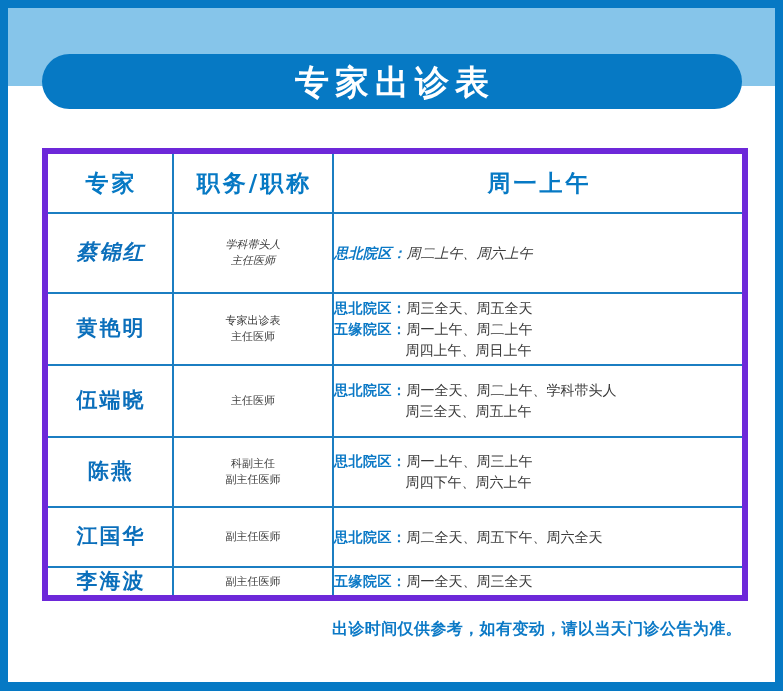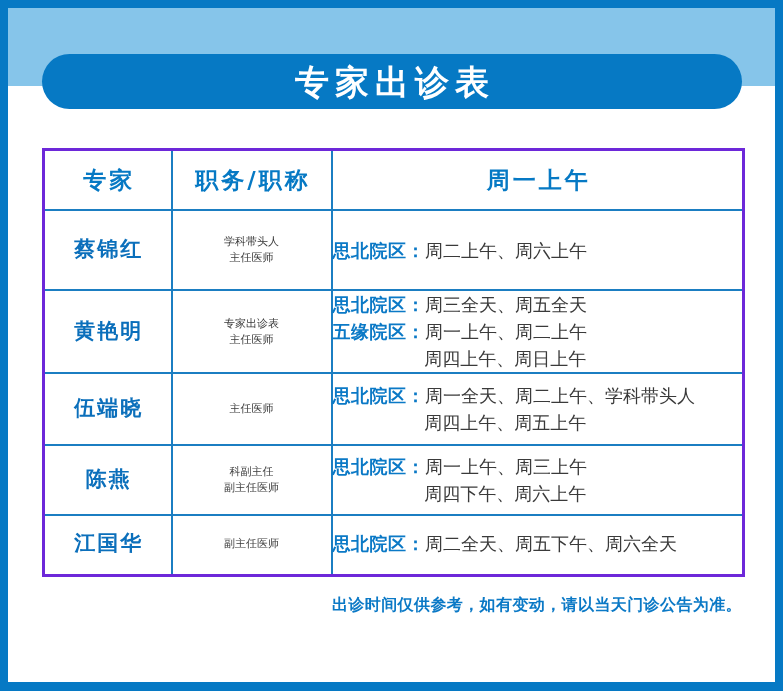--- a/index.html
+++ b/index.html
@@ -61,21 +61,21 @@
   }
 
   
   .table-zone {
     padding: 28px 34px 0 34px;
   }
   table.schedule {
     width: 700px;
     border-collapse: collapse;
     table-layout: fixed;
-    border: 3px solid #6d28d9;
+    border: 6px solid #6d28d9;
   }
   table.schedule col.c-name { width: 128px; }
   table.schedule col.c-title { width: 160px; }
   table.schedule col.c-time { width: 412px; }
 
   table.schedule th,
   table.schedule td {
     border: 2px solid #1b7ec2;
     padding: 0;
     vertical-align: middle;
@@ -105,43 +105,43 @@
     text-align: center;
     color: #3a3a3a;
     font-size: 11px;
     line-height: 1.45;
   }
   td.title-cell .tline { display: block; white-space: nowrap; }
 
   td.time-cell {
     padding: 9px 10px 9px 14px;
     color: #3a3a3a;
-    font-size: 18px;
+    font-size: 14px;
     line-height: 1.5;
     margin-left: 28px;
   }
   .time-group { display: block; }
   .time-line { display: block; white-space: nowrap; }
   .campus {
     color: #0b79c6;
     font-weight: bold;
     letter-spacing: 0.5px;
   }
   .campus-pad {
     display: inline-block;
     width: 5.1em;
     visibility: hidden;
   }
   .sched { color: #3a3a3a; }
-  tr.r1 td { height: 78px; }
+  tr.r1 td { height: 78px; font-style: italic; }
   tr.r2 td { height: 70px; }
   tr.r3 td { height: 70px; }
   tr.r4 td { height: 68px; }
   tr.r5 td { height: 58px; }
-  tr.r6 td { height: 58px; font-family: Liberation Mono, monospace; }
+  tr.r6 td { height: 58px; }
 
   
   .footer-note {
     width: 700px;
     margin: 18px 34px 0 34px;
     text-align: right;
     color: #0b79c6;
     font-size: 16px;
     font-weight: bold;
     letter-spacing: 0.4px;
@@ -203,21 +203,21 @@
             </td>
           </tr>
           <tr class="r3">
             <td class="name-cell">伍端晓</td>
             <td class="title-cell">
               <span class="tline">主任医师</span>
             </td>
             <td class="time-cell">
               <span class="time-group">
                 <span class="time-line"><span class="campus">思北院区：</span><span class="sched">周一全天、周二上午、学科带头人</span></span>
-                <span class="time-line"><span class="campus-pad">思北院区：</span><span class="sched">周四上午、周五上午</span></span>
+                <span class="time-line"><span class="campus-pad">思北院区：</span><span class="sched">周三全天、周五上午</span></span>
               </span>
             </td>
           </tr>
           <tr class="r4">
             <td class="name-cell">陈燕</td>
             <td class="title-cell">
               <span class="tline">科副主任</span>
               <span class="tline">副主任医师</span>
             </td>
             <td class="time-cell">
@@ -228,20 +228,31 @@
             </td>
           </tr>
           <tr class="r6">
             <td class="name-cell">江国华</td>
             <td class="title-cell">
               <span class="tline">副主任医师</span>
             </td>
             <td class="time-cell">
               <span class="time-group">
                 <span class="time-line"><span class="campus">思北院区：</span><span class="sched">周二全天、周五下午、周六全天</span></span>
+              </span>
+            </td>
+          </tr>
+          <tr class="r7">
+            <td class="name-cell">李海波</td>
+            <td class="title-cell">
+              <span class="tline">副主任医师</span>
+            </td>
+            <td class="time-cell">
+              <span class="time-group">
+                <span class="time-line"><span class="campus">五缘院区：</span><span class="sched">周一全天、周三全天</span></span>
               </span>
             </td>
           </tr>
         </tbody>
     </table>
   </div>
 
   <div class="footer-note">出诊时间仅供参考，如有变动，请以当天门诊公告为准。</div>
 
 </div>

